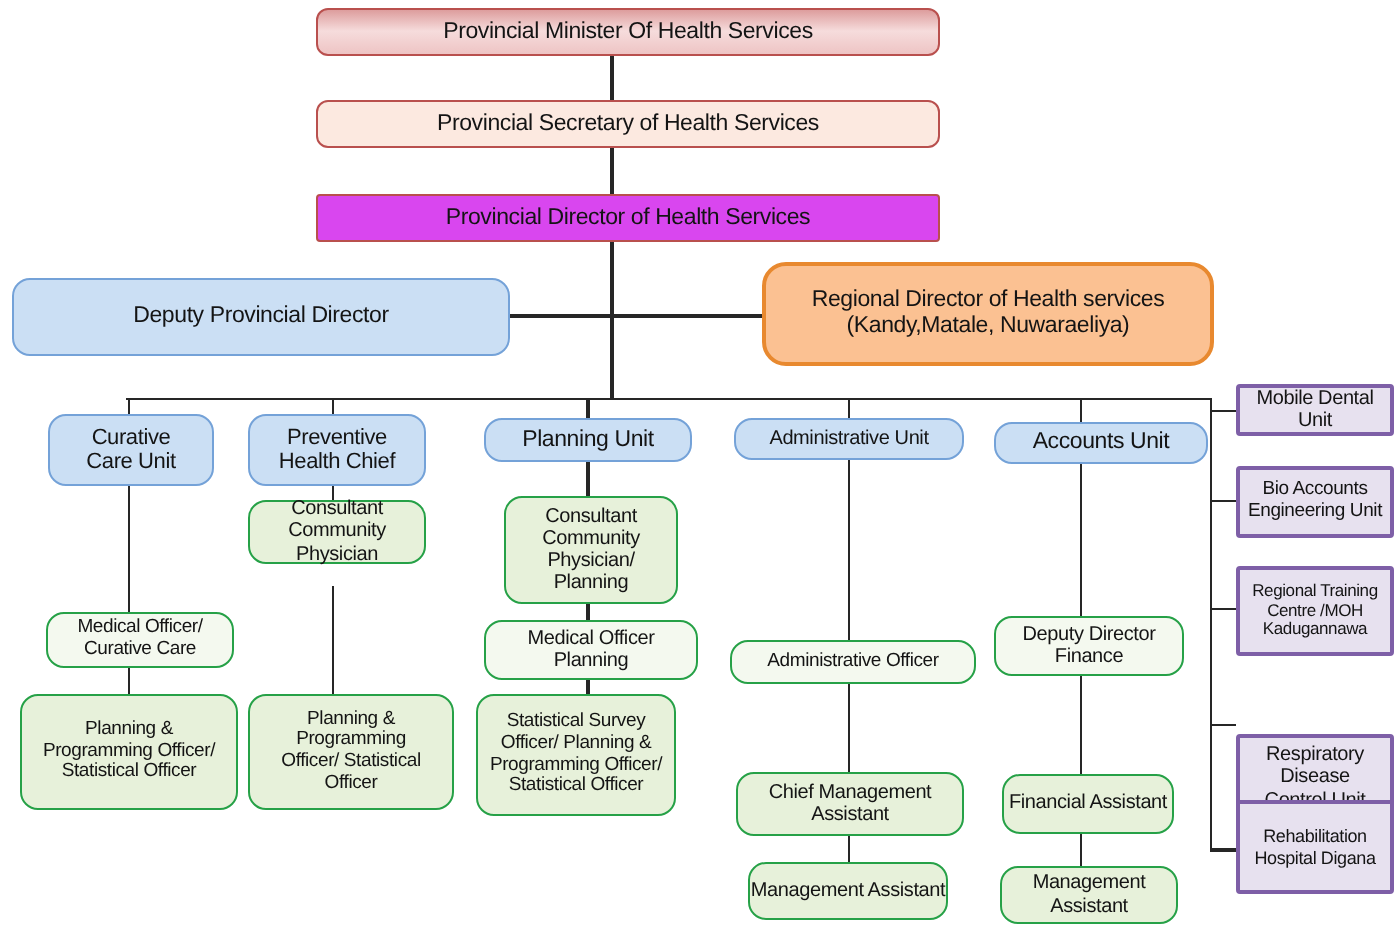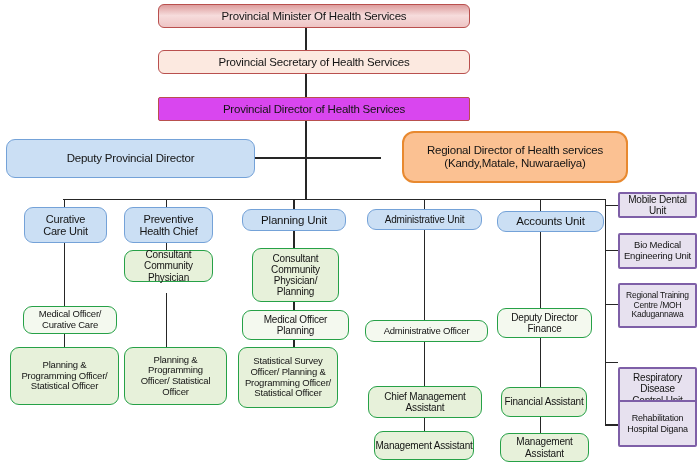--- a/index.html
+++ b/index.html
@@ -60,21 +60,21 @@
   <div class="line" style="left:605px;top:249.5px;width:13px;height:1.5px;"></div>
   <div class="line" style="left:605px;top:303.5px;width:13px;height:1.5px;"></div>
   <div class="line" style="left:605px;top:361.5px;width:13px;height:1.5px;"></div>
   <div class="line" style="left:605px;top:424px;width:13px;height:1.5px;"></div>
 
   <div class="box r1" style="left:158px;top:4px;width:312px;height:24px;font-size:11.5px;">Provincial Minister Of Health Services</div>
   <div class="box r2" style="left:158px;top:50px;width:312px;height:24px;font-size:11.5px;">Provincial Secretary of Health Services</div>
   <div class="box r3" style="left:158px;top:97px;width:312px;height:24px;font-size:11.5px;">Provincial Director of Health Services</div>
 
   <div class="box blue" style="left:6px;top:139px;width:249px;height:39px;font-size:11.5px;">Deputy Provincial Director</div>
-  <div class="box orange" style="left:402px;top:131px;width:226px;height:52px;font-size:11.5px;padding:0 8px;">Regional Director of Health services (Kandy,Matale, Nuwaraeliya)</div>
+  <div class="box orange" style="left:381px;top:131px;width:226px;height:52px;font-size:11.5px;padding:0 8px;">Regional Director of Health services (Kandy,Matale, Nuwaraeliya)</div>
 
   <div class="box blue" style="left:24px;top:207px;width:83px;height:36px;font-size:11px;padding:0 12px;">Curative Care Unit</div>
   <div class="box blue" style="left:124px;top:207px;width:89px;height:36px;font-size:11px;padding:0 8px;">Preventive Health Chief</div>
   <div class="box blue" style="left:242px;top:209px;width:104px;height:22px;font-size:11.5px;">Planning Unit</div>
   <div class="box blue" style="left:367px;top:209px;width:115px;height:21px;font-size:10px;">Administrative Unit</div>
   <div class="box blue" style="left:497px;top:211px;width:107px;height:21px;font-size:11.5px;">Accounts Unit</div>
 
   <div class="box green-a" style="left:23px;top:306px;width:94px;height:28px;font-size:9.5px;padding:0 4px;">Medical Officer/ Curative Care</div>
   <div class="box green-b" style="left:10px;top:347px;width:109px;height:58px;font-size:9.5px;padding:0 10px;">Planning &amp; Programming Officer/ Statistical Officer</div>
 
@@ -87,18 +87,18 @@
 
   <div class="box green-a" style="left:365px;top:320px;width:123px;height:22px;font-size:9.5px;padding:0 2px;">Administrative Officer</div>
   <div class="box green-b" style="left:368px;top:386px;width:114px;height:32px;font-size:10px;padding:0 6px;">Chief Management Assistant</div>
   <div class="box green-b" style="left:374px;top:431px;width:100px;height:29px;font-size:10px;">Management Assistant</div>
 
   <div class="box green-a" style="left:497px;top:308px;width:95px;height:30px;font-size:10px;padding:0 2px;">Deputy Director Finance</div>
   <div class="box green-b" style="left:501px;top:387px;width:86px;height:30px;font-size:10px;">Financial Assistant</div>
   <div class="box green-b" style="left:500px;top:433px;width:89px;height:29px;font-size:10px;">Management Assistant</div>
 
   <div class="box purple" style="left:618px;top:192px;width:79px;height:26px;font-size:10px;padding:0 8px;">Mobile Dental Unit</div>
-  <div class="box purple" style="left:618px;top:233px;width:79px;height:36px;font-size:9.5px;padding:0 2px;">Bio Medical Engineering Unit</div>
+  <div class="box purple" style="left:618px;top:233px;width:79px;height:36px;font-size:9.5px;padding:0 2px;">Bio Accounts Engineering Unit</div>
   <div class="box purple" style="left:618px;top:283px;width:79px;height:45px;font-size:8.5px;padding:0 6px;">Regional Training Centre /MOH Kadugannawa</div>
   <div class="box purple" style="left:618px;top:340px;width:79px;height:44px;font-size:10px;padding:0 4px;margin-top:27px;">Respiratory Disease Control Unit</div>
   <div class="box purple" style="left:618px;top:400px;width:79px;height:47px;font-size:9px;padding:0 6px;">Rehabilitation Hospital Digana</div>
 
 </div>
 
 </body></html>

